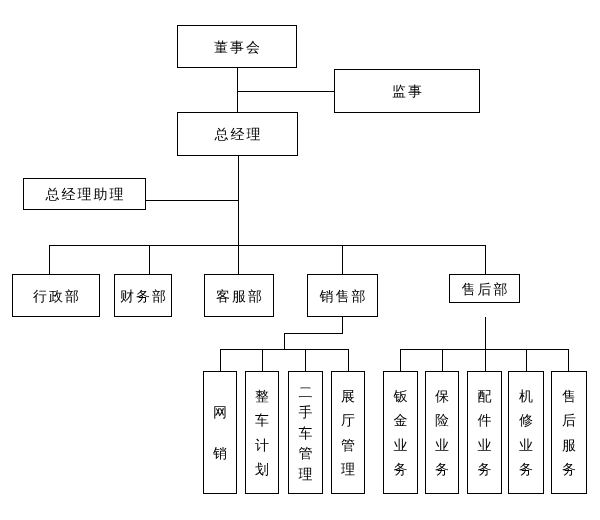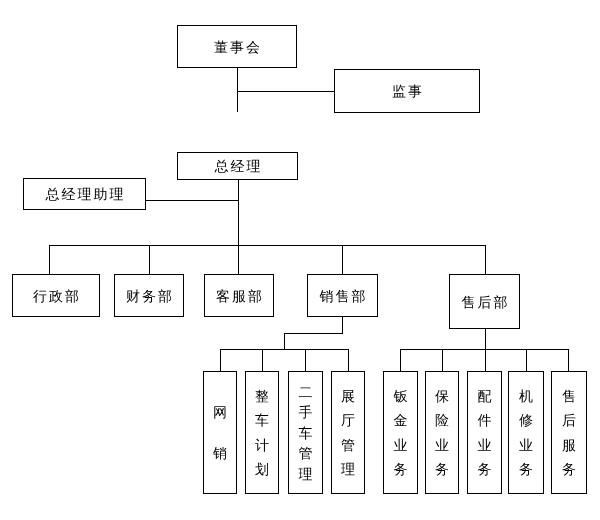--- a/index.html
+++ b/index.html
@@ -84,33 +84,33 @@
     <line x1="442" y1="349" x2="442" y2="371"></line>
     <line x1="485" y1="349" x2="485" y2="371"></line>
     <line x1="526" y1="349" x2="526" y2="371"></line>
     <line x1="568" y1="349" x2="568" y2="371"></line>
   </svg>
 
   <div class="box h" style="left:177px; top:25px;  width:120px; height:43px;">董事会</div>
 
   <div class="box h" style="left:334px; top:69px;  width:146px; height:44px;">监事</div>
 
-  <div class="box h" style="left:177px; top:112px; width:121px; height:28px;margin-top:40px;">总经理</div>
+  <div class="box h" style="left:177px; top:112px; width:121px; height:44px;">总经理</div>
 
   <div class="box h" style="left:23px;  top:178px; width:123px; height:32px;">总经理助理</div>
 
   <div class="box h" style="left:12px;  top:274px; width:88px; height:43px;">行政部</div>
 
-  <div class="box h" style="left:114px; top:274px; width:70px; height:43px;">财务部</div>
+  <div class="box h" style="left:114px; top:274px; width:58px; height:43px;">财务部</div>
 
   <div class="box h" style="left:307px; top:274px; width:71px; height:43px;">销售部</div>
 
   <div class="box h" style="left:204px; top:274px; width:70px; height:43px;">客服部</div>
 
-  <div class="box h" style="left:449px; top:274px; width:71px; height:55px;">售后部</div>
+  <div class="box h" style="left:449px; top:274px; width:71px; height:29px;">售后部</div>
 
   <div class="box v" style="left:203px; top:371px; width:34px; height:123px;">
       <span>网</span>
       <span>销</span>
     </div>
 
   <div class="box v" style="left:245px; top:371px; width:34px; height:123px;">
       <span>整</span>
       <span>车</span>
       <span>计</span>

